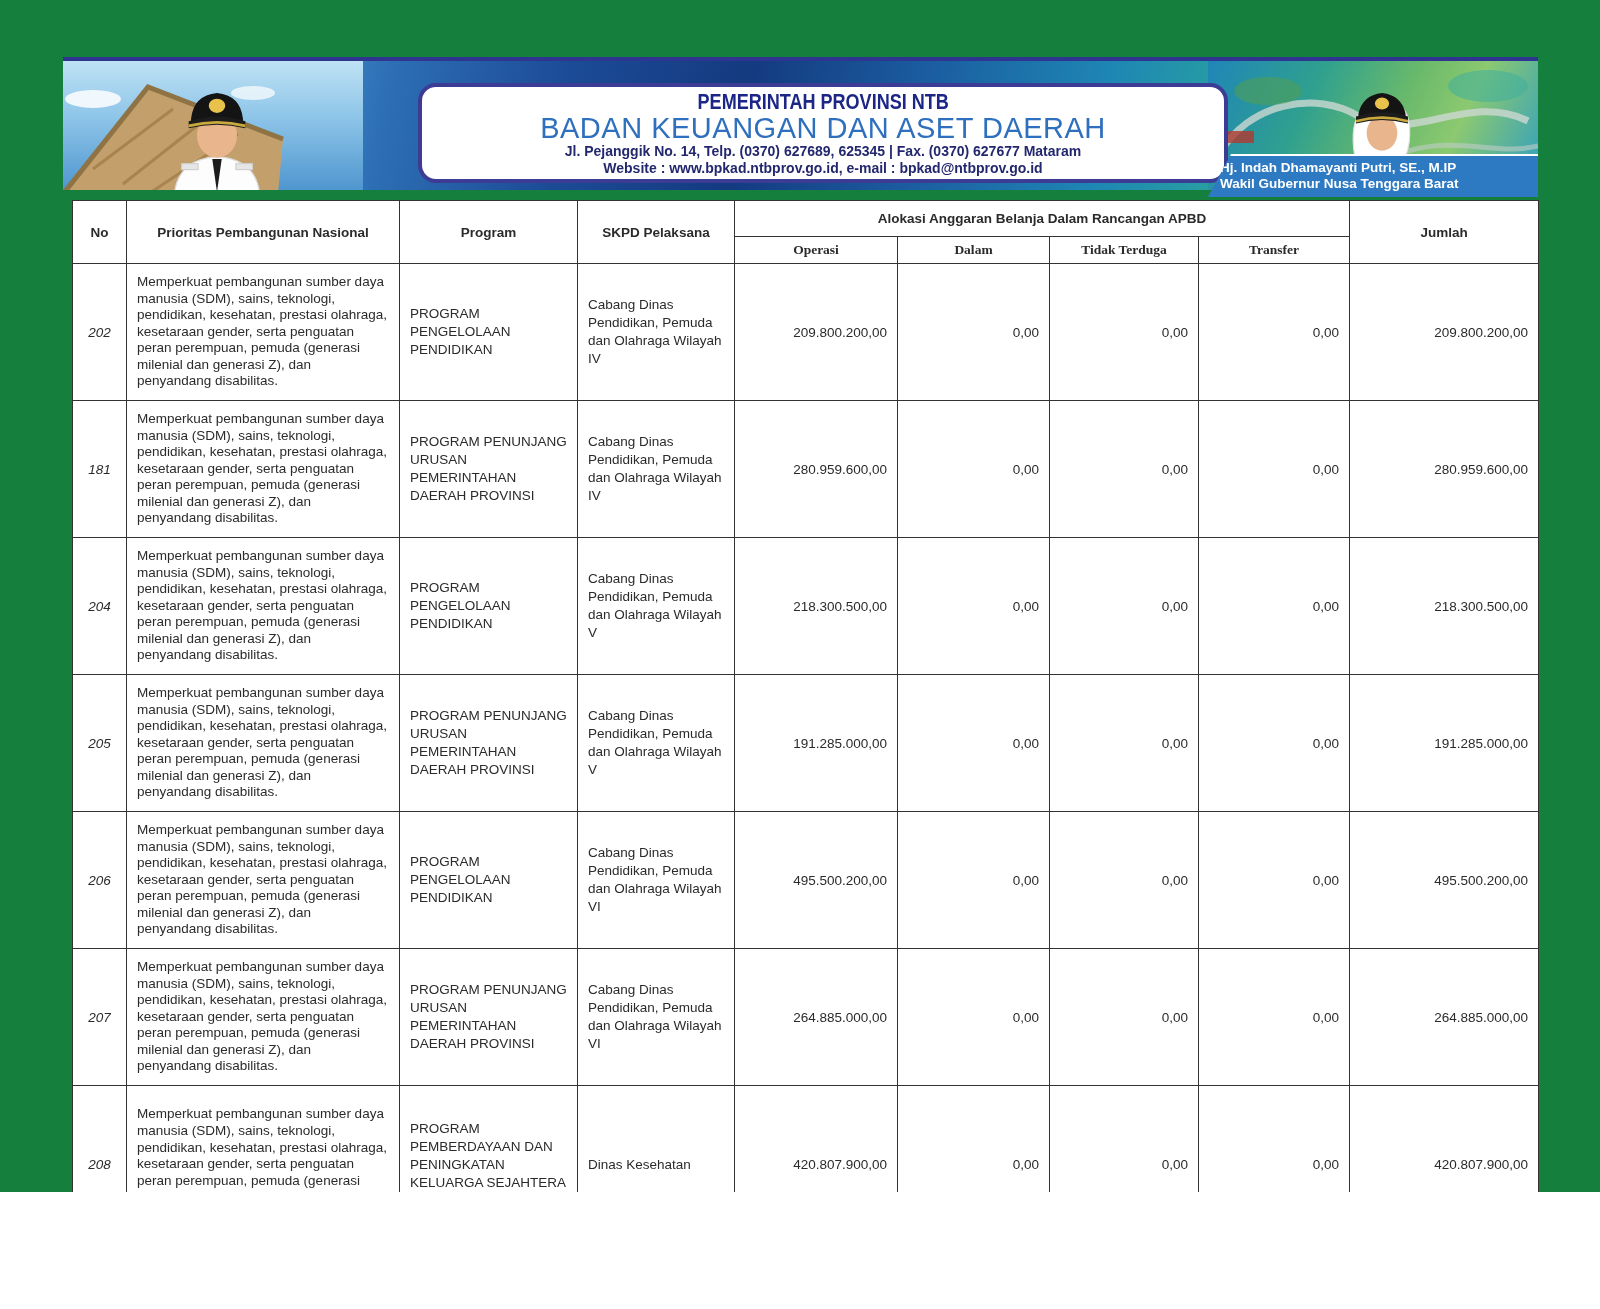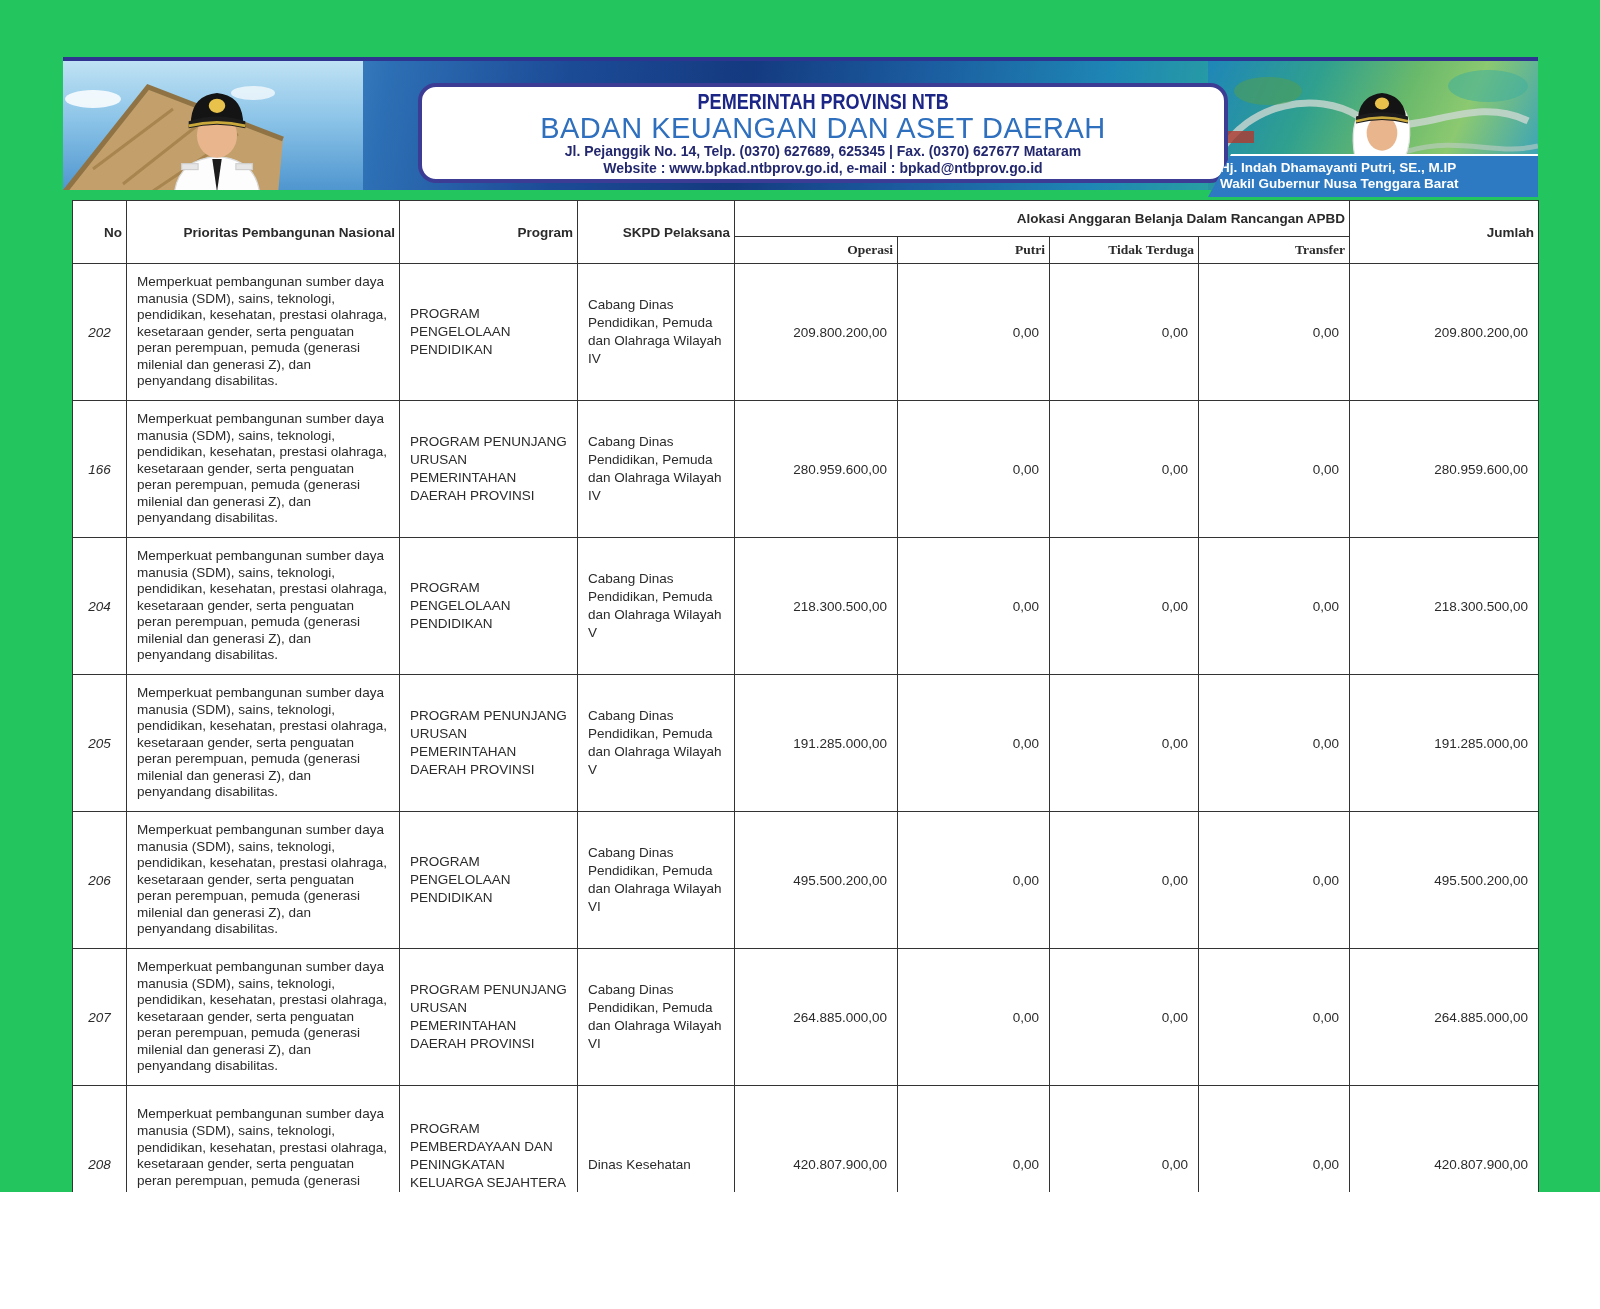--- a/index.html
+++ b/index.html
@@ -1,21 +1,21 @@
 <!DOCTYPE html>
 <html><head>
 <meta charset="utf-8">
 <style>
   * { margin: 0; padding: 0; box-sizing: border-box; }
   html, body { background: #ffffff; }
   .page {
     position: relative;
     width: 1600px;
     height: 1192px;
-    background: #22c55e;
+    background: #15803d;
     font-family: "Liberation Sans", sans-serif;
     color: #2b2b2b;
     overflow: hidden;
   }
 
   
   .banner {
     position: absolute;
     left: 63px; top: 57px;
     width: 1475px; height: 133px;
@@ -118,21 +118,21 @@
     font-size: 13.5px;
     color: #2b2b2b;
   }
   .budget-table th, .budget-table td {
     border: 1.6px solid #333333;
     background: #ffffff;
     vertical-align: middle;
   }
   .budget-table thead th {
     font-weight: bold;
-    text-align: right;
+    text-align: center;
     font-size: 13.5px;
     padding: 2px 4px;
   }
   .budget-table thead tr.h1 th { height: 36px; }
   .budget-table thead tr.h2 th { height: 27px; font-family: Liberation Serif, serif; }
   .budget-table tbody td { height: 137px; padding: 6px 10px; }
   .budget-table tbody tr:last-child td { height: 158px; }
   td.c-no { text-align: center; font-style: italic; }
   td.c-prio { line-height: 16.6px; padding-right: 14px; }
   td.c-prog, td.c-skpd { line-height: 18px; }
@@ -227,39 +227,39 @@
       <tr class="h1">
         <th rowspan="2">No</th>
         <th rowspan="2">Prioritas Pembangunan Nasional</th>
         <th rowspan="2">Program</th>
         <th rowspan="2">SKPD Pelaksana</th>
         <th colspan="4">Alokasi Anggaran Belanja Dalam Rancangan APBD</th>
         <th rowspan="2">Jumlah</th>
       </tr>
       <tr class="h2">
         <th>Operasi</th>
-        <th>Putri</th>
+        <th>Dalam</th>
         <th>Tidak Terduga</th>
         <th>Transfer</th>
       </tr>
     </thead>
     <tbody>
         <tr>
       <td class="c-no">202</td>
       <td class="c-prio">Memperkuat pembangunan sumber daya manusia (SDM), sains, teknologi, pendidikan, kesehatan, prestasi olahraga, kesetaraan gender, serta penguatan peran perempuan, pemuda (generasi milenial dan generasi Z), dan penyandang disabilitas.</td>
       <td class="c-prog">PROGRAM PENGELOLAAN PENDIDIKAN</td>
       <td class="c-skpd">Cabang Dinas Pendidikan, Pemuda dan Olahraga Wilayah IV</td>
       <td class="num">209.800.200,00</td>
       <td class="num">0,00</td>
       <td class="num">0,00</td>
       <td class="num">0,00</td>
       <td class="num">209.800.200,00</td>
     </tr>
         <tr>
-      <td class="c-no">166</td>
+      <td class="c-no">181</td>
       <td class="c-prio">Memperkuat pembangunan sumber daya manusia (SDM), sains, teknologi, pendidikan, kesehatan, prestasi olahraga, kesetaraan gender, serta penguatan peran perempuan, pemuda (generasi milenial dan generasi Z), dan penyandang disabilitas.</td>
       <td class="c-prog">PROGRAM PENUNJANG URUSAN PEMERINTAHAN DAERAH PROVINSI</td>
       <td class="c-skpd">Cabang Dinas Pendidikan, Pemuda dan Olahraga Wilayah IV</td>
       <td class="num">280.959.600,00</td>
       <td class="num">0,00</td>
       <td class="num">0,00</td>
       <td class="num">0,00</td>
       <td class="num">280.959.600,00</td>
     </tr>
         <tr>

